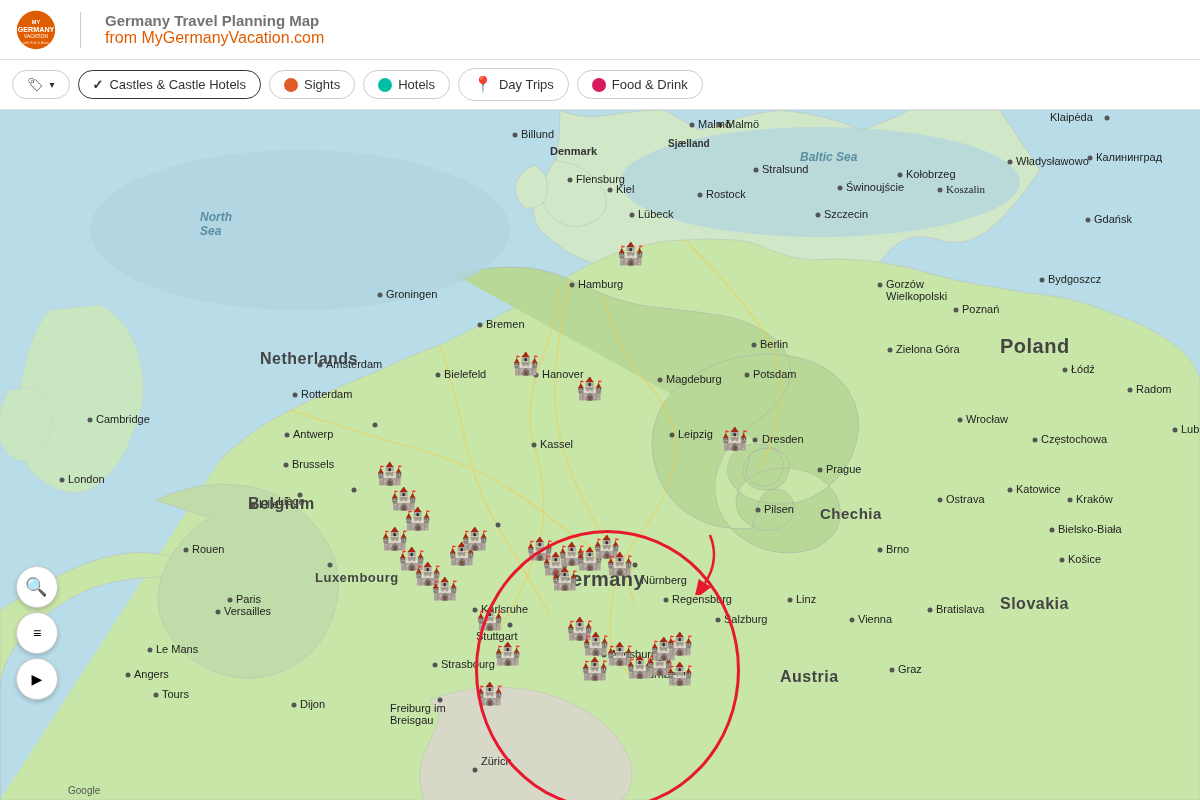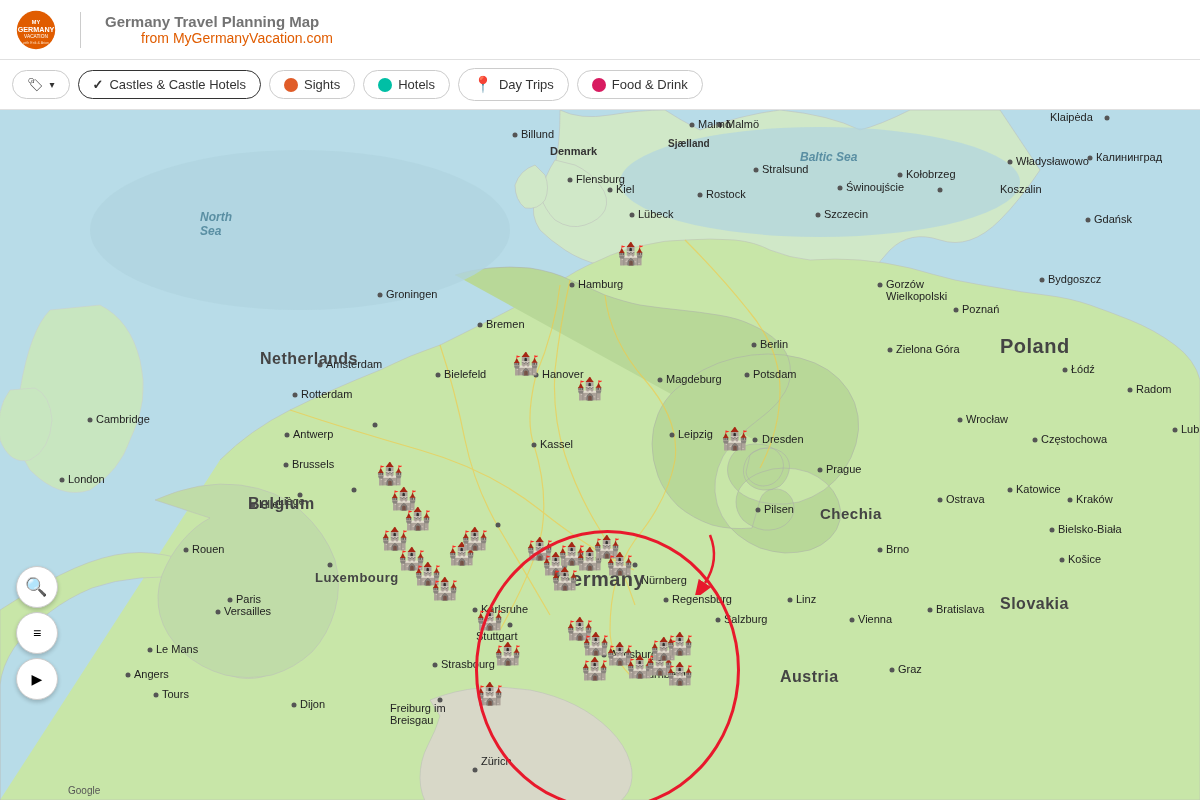--- a/index.html
+++ b/index.html
@@ -40,23 +40,22 @@
       flex-direction: column;
     }
 
     #map-title {
       font-size: 15px;
       font-weight: bold;
       color: #737373;
     }
 
     #map-subtitle {
-      font-size: 14px;
+      font-size: 16px;
       color: #e05c00;
-      margin-left: 36px;
     }
 
     #filter-bar {
       position: absolute;
       top: 60px; left: 0; right: 0;
       height: 50px;
       background: white;
       display: flex;
       align-items: center;
       padding: 0 12px;
@@ -553,21 +552,21 @@
     <div class="city-dot" style="left:1130px;top:280px;"></div>
     <div class="city-label" style="left:1136px;top:273px;">Radom</div>
 
     <div class="city-dot" style="left:1052px;top:420px;"></div>
     <div class="city-label" style="left:1058px;top:413px;">Bielsko-Biała</div>
 
     <div class="city-dot" style="left:1175px;top:320px;"></div>
     <div class="city-label" style="left:1181px;top:313px;">Lublín</div>
 
     <div class="city-dot" style="left:940px;top:80px;"></div>
-    <div class="city-label" style="left:1000px;top:73px;">Koszalin</div>
+    <div class="city-label" style="left:946px;top:73px;font-family:Liberation Serif, serif;">Koszalin</div>
 
     <div class="city-dot" style="left:900px;top:65px;"></div>
     <div class="city-label" style="left:906px;top:58px;">Kołobrzeg</div>
 
     <div class="city-dot" style="left:840px;top:78px;"></div>
     <div class="city-label" style="left:846px;top:71px;">Świnoujście</div>
 
     <div class="city-dot" style="left:758px;top:400px;"></div>
     <div class="city-label" style="left:764px;top:393px;">Pilsen</div>
 

